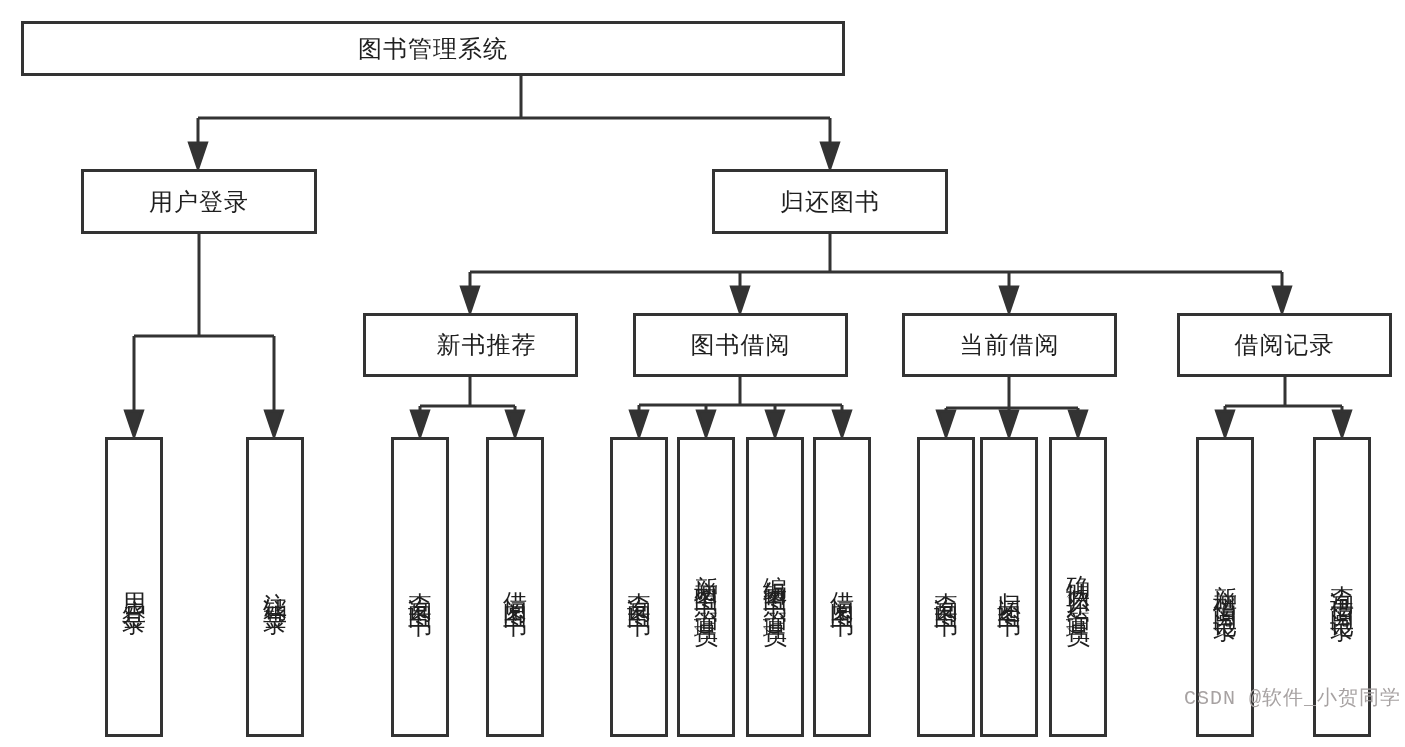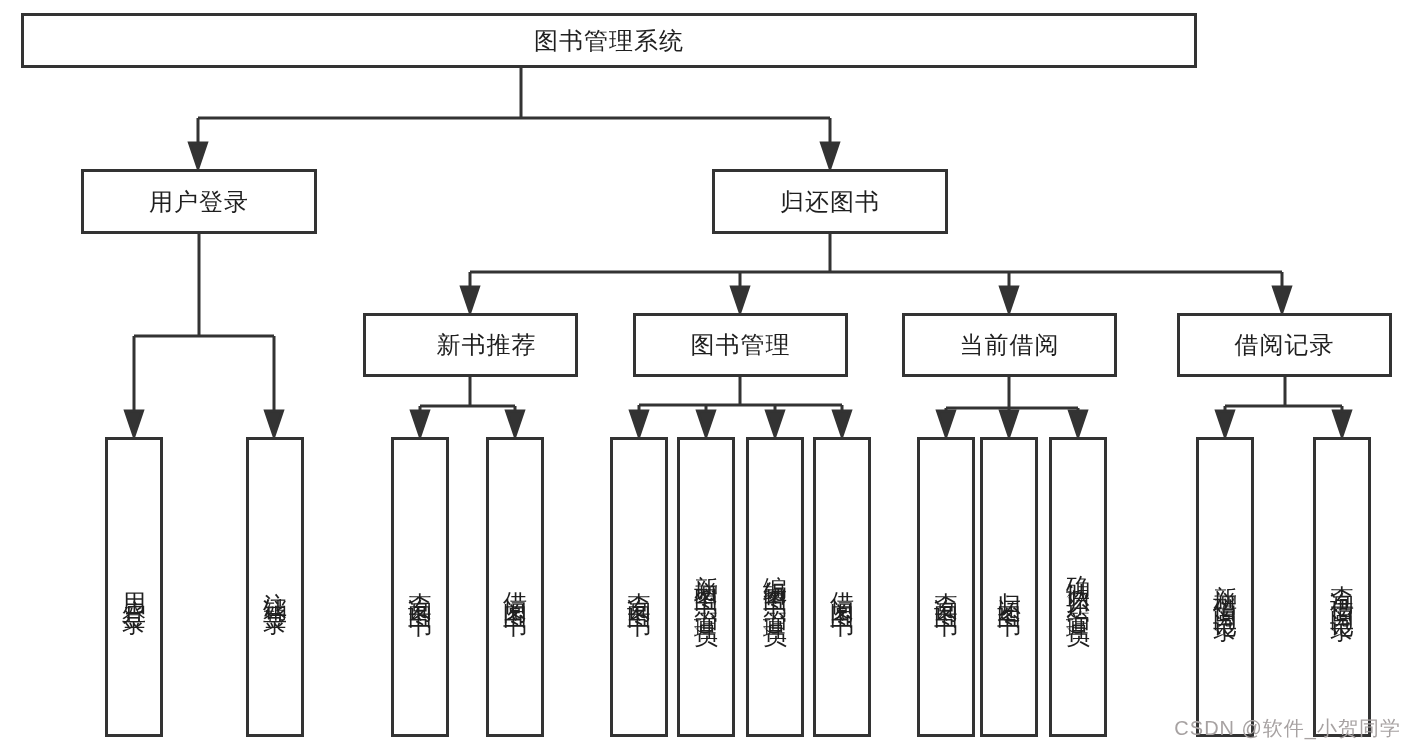--- a/index.html
+++ b/index.html
@@ -38,26 +38,27 @@
     z-index: 2;
   }
   .vnode {
     writing-mode: vertical-rl;
     letter-spacing: 7px;
     font-size: 24px;
   }
   .watermark {
     position: absolute;
     right: 4px;
-    top: 715px;
+    top: 684px;
     font-size: 20px;
     color: #a7a2a2;
     letter-spacing: 1px;
     z-index: 3;
     white-space: nowrap;
+    font-family: Liberation Mono, monospace;
   }
 </style>
 </head>
 <body>
 
 <div class="canvas">
 
   <svg class="wires" viewBox="0 0 1405 747" xmlns="http://www.w3.org/2000/svg">
     <g stroke="#333333" stroke-width="3" fill="#333333">
 
@@ -103,27 +104,27 @@
       </g>
 
       <g>
         <path fill="none" d="M1285 377 V406 M1225 406 H1342 M1225 406 V421 M1342 406 V421"></path>
         <polygon points="1216.5,411 1233.5,411 1225,436"></polygon>
         <polygon points="1333.5,411 1350.5,411 1342,436"></polygon>
       </g>
     </g>
   </svg>
 
-  <div class="node" style="left:21px; top:13px; width:1176px; height:55px;">图书管理系统</div>
+  <div class="node" style="left:21px; top:21px; width:824px; height:55px;">图书管理系统</div>
 
   <div class="node" style="left:81px; top:169px; width:236px; height:65px;">用户登录</div>
   <div class="node" style="left:712px; top:169px; width:236px; height:65px;">归还图书</div>
 
   <div class="node" style="left:363px; top:313px; width:215px; height:64px;padding-left:32px;">新书推荐</div>
-  <div class="node" style="left:633px; top:313px; width:215px; height:64px;">图书管理</div>
+  <div class="node" style="left:633px; top:313px; width:215px; height:64px;">图书借阅</div>
   <div class="node" style="left:902px; top:313px; width:215px; height:64px;">当前借阅</div>
   <div class="node" style="left:1177px; top:313px; width:215px; height:64px;">借阅记录</div>
 
   <div class="node vnode" style="left:105px; top:437px; width:58px; height:300px;">用户登录</div>
   <div class="node vnode" style="left:246px; top:437px; width:58px; height:300px;">注销登录</div>
 
   <div class="node vnode" style="left:391px; top:437px; width:58px; height:300px;">查询图书</div>
   <div class="node vnode" style="left:486px; top:437px; width:58px; height:300px;">借阅图书</div>
 
   <div class="node vnode" style="left:610px; top:437px; width:58px; height:300px;">查询图书</div>

